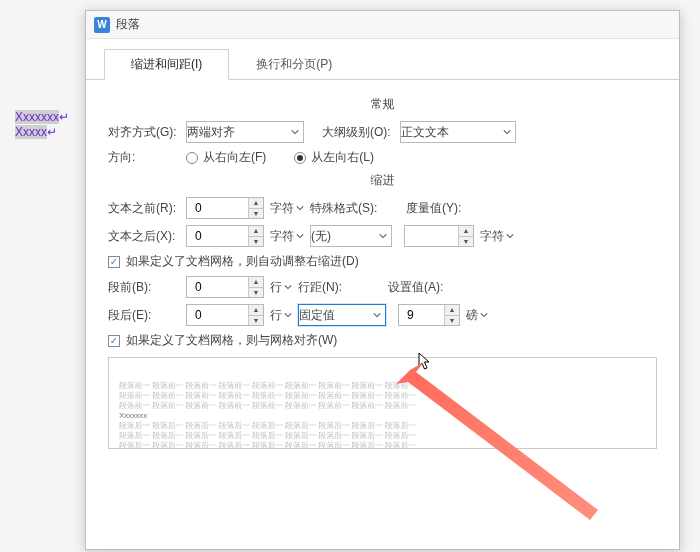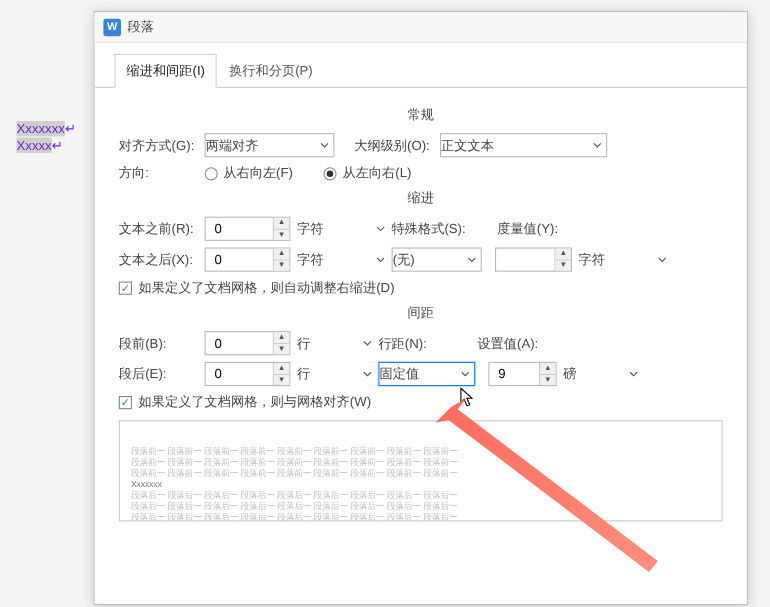--- a/index.html
+++ b/index.html
@@ -6,21 +6,21 @@
   body { margin: 0; width: 700px; height: 552px; background: #f5f5f5; position: relative; overflow: hidden; }
 
   .bg-text { position: absolute; left: 15px; top: 110px; font-size: 12px; color: #6d28d9; line-height: 15px; }
   .bg-text span { background: #cfcfcf; }
 
   .dialog { position: absolute; left: 85px; top: 10px; width: 595px; height: 540px; background: #fff; border: 1px solid #bdbdbd; box-shadow: 0 2px 12px rgba(0,0,0,.2); }
   .titlebar { height: 28px; background: #f7f7f7; border-bottom: 1px solid #e5e5e5; display: flex; align-items: center; padding: 0 8px; font-size: 12px; color: #444; }
   .titlebar .app-icon { width: 16px; height: 16px; background: #3a84d8; color: #fff; font-size: 10px; font-weight: bold; display: flex; align-items: center; justify-content: center; margin-right: 6px; border-radius: 2px; }
 
   .tabs { display: flex; border-bottom: 1px solid #d0d0d0; padding: 10px 18px 0 18px; font-size: 12px; }
-  .tab { padding: 6px 10px; border: 1px solid transparent; border-bottom: none; color: #555; cursor: pointer; }
+  .tab { padding: 6px 26px; border: 1px solid transparent; border-bottom: none; color: #555; cursor: pointer; }
   .tab.active { border-color: #d0d0d0; background: #fff; color: #222; border-bottom: 1px solid #fff; margin-bottom: -1px; }
 
   .body { padding: 10px 22px 0 22px; font-size: 12px; color: #444; }
 
   .section-hd { display: flex; align-items: center; margin: 6px 0 8px 0; color: #444; flex-direction: column; }
   .section-hd .line { flex: 1; height: 1px; background: #dcdcdc; margin-left: 6px; }
 
   .row { display: flex; align-items: center; margin: 6px 0; }
   .lbl { width: 78px; }
   .lbl2 { width: 78px; }
@@ -32,21 +32,21 @@
   .combo.small { width: 82px; }
   .combo.med { width: 88px; }
   .combo.focus { border-color: #1e7fd6; box-shadow: 0 0 0 1px rgba(30,127,214,.2); }
 
   .spin-wrap { width: 78px; padding: 0 16px 0 6px; }
   .spin-wrap input { border: none; width: 100%; font-size: 12px; outline: none; }
   .spin-btns { position: absolute; right: 0; top: 0; bottom: 0; width: 15px; border-left: 1px solid #c8c8c8; display: flex; flex-direction: column; }
   .spin-btns div { flex: 1; display: flex; align-items: center; justify-content: center; font-size: 7px; color: #555; background: #f0f0f0; cursor: pointer; }
   .spin-btns div:first-child { border-bottom: 1px solid #c8c8c8; }
 
-  .unit { margin: 0 6px; display: flex; align-items: center; gap: 46px; }
+  .unit { margin: 0 6px; display: flex; align-items: center; }
   .unit .caret { margin-left: 2px; }
   .radio { width: 12px; height: 12px; border: 1px solid #888; border-radius: 50%; margin-right: 5px; display: inline-flex; align-items: center; justify-content: center; cursor: pointer; }
   .radio .dot { width: 6px; height: 6px; border-radius: 50%; background: #333; display: none; }
   .radio.checked .dot { display: block; }
   .radio-lbl { margin-right: 28px; }
 
   .check { width: 12px; height: 12px; border: 1px solid #888; margin-right: 6px; display: inline-flex; align-items: center; justify-content: center; font-size: 10px; color: #2a7fd4; cursor: pointer; }
 
   .preview-box { margin-top: 8px; border: 1px solid #c9c9c9; height: 92px; padding: 23px 10px; overflow: hidden; }
   .pv-line { font-size: 8px; color: #bfbfbf; white-space: nowrap; line-height: 10px; letter-spacing: -0.2px; }
@@ -85,21 +85,21 @@
     <div class="row">
       <span class="lbl">对齐方式(G):</span>
       <div class="combo">
         <span>两端对齐</span>
         <svg class="caret" viewBox="0 0 10 10">
             <path d="M1 3 L5 7 L9 3" fill="none" stroke="#555" stroke-width="1.3"></path>
           </svg>
       </div>
       <span class="gap"></span>
       <span class="lbl2">大纲级别(O):</span>
-      <div class="combo" style="width:152px">
+      <div class="combo" style="width:116px">
         <span>正文文本</span>
         <svg class="caret" viewBox="0 0 10 10">
             <path d="M1 3 L5 7 L9 3" fill="none" stroke="#555" stroke-width="1.3"></path>
           </svg>
       </div>
     </div>
     <div class="row">
       <span class="lbl">方向:</span>
       <span class="radio"></span>
       <span class="radio-lbl">从右向左(F)</span>
@@ -166,24 +166,20 @@
           <svg class="caret" viewBox="0 0 10 10">
             <path d="M1 3 L5 7 L9 3" fill="none" stroke="#555" stroke-width="1.3"></path>
           </svg>
         </span>
     </div>
     <div class="row">
       <span class="check">✓</span>
       <span>如果定义了文档网格，则自动调整右缩进(D)</span>
     </div>
 
-    <div class="section-hd">
-      <span>间距</span>
-        <div class="line"></div>
-    </div>
     <div class="row">
       <span class="lbl">段前(B):</span>
       <div class="spin-wrap">
         <input value="0" style="">
         <div class="spin-btns">
             <div>▲</div>
             <div>▼</div>
           </div>
       </div>
       <span class="unit">

